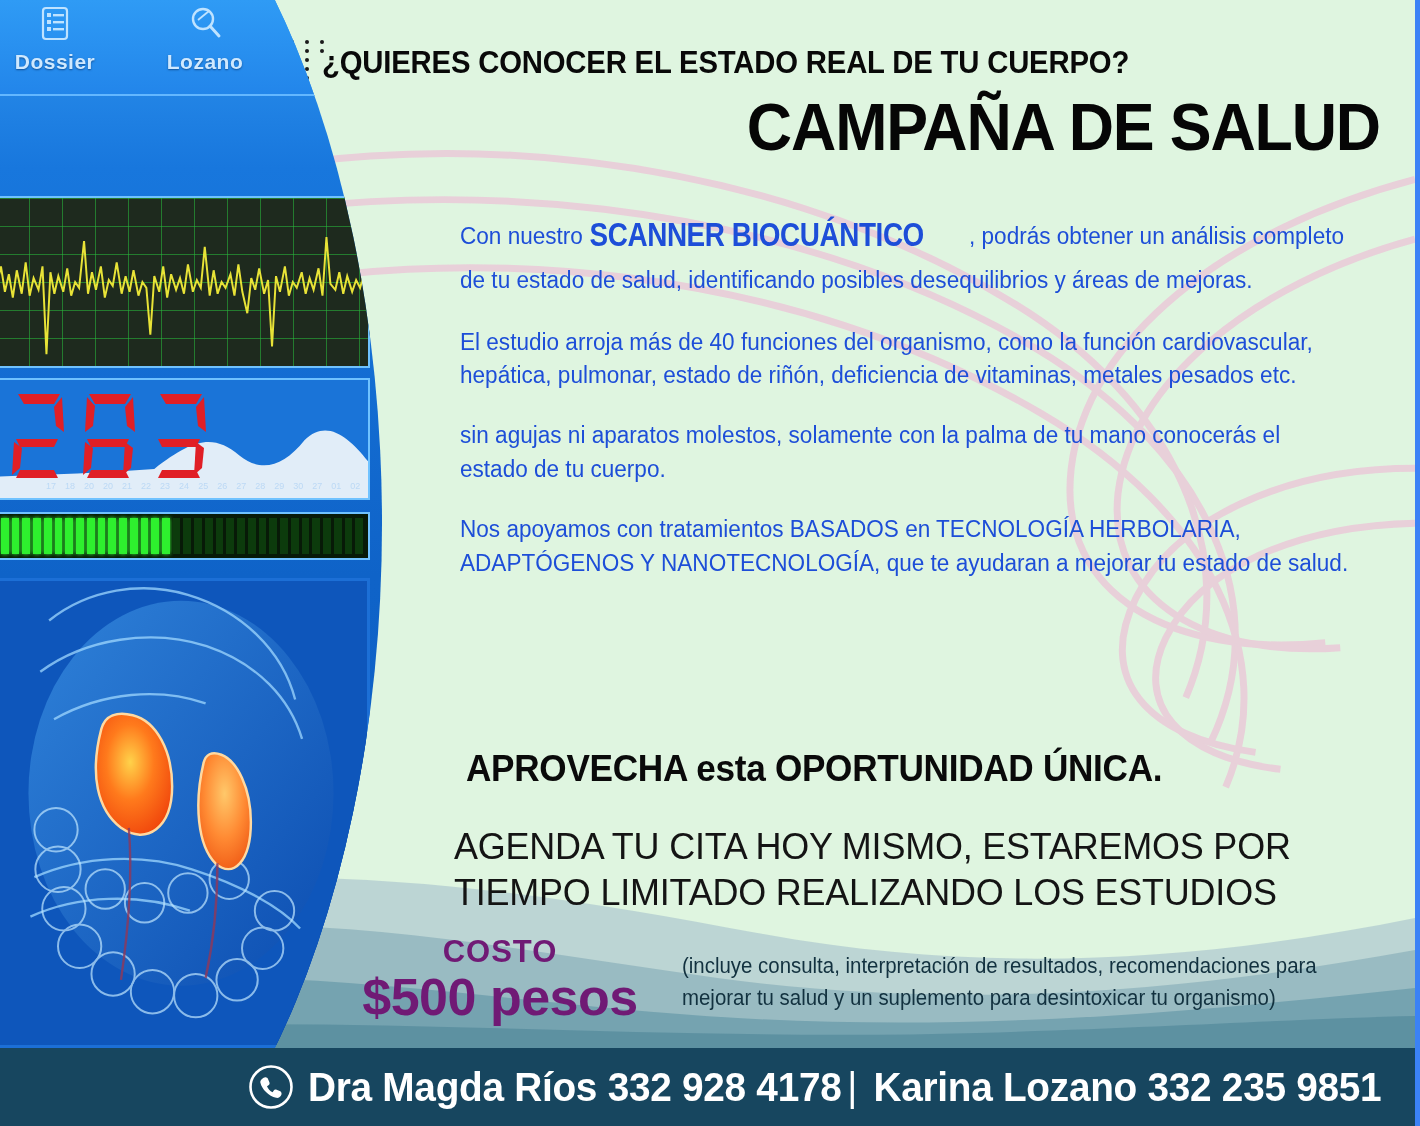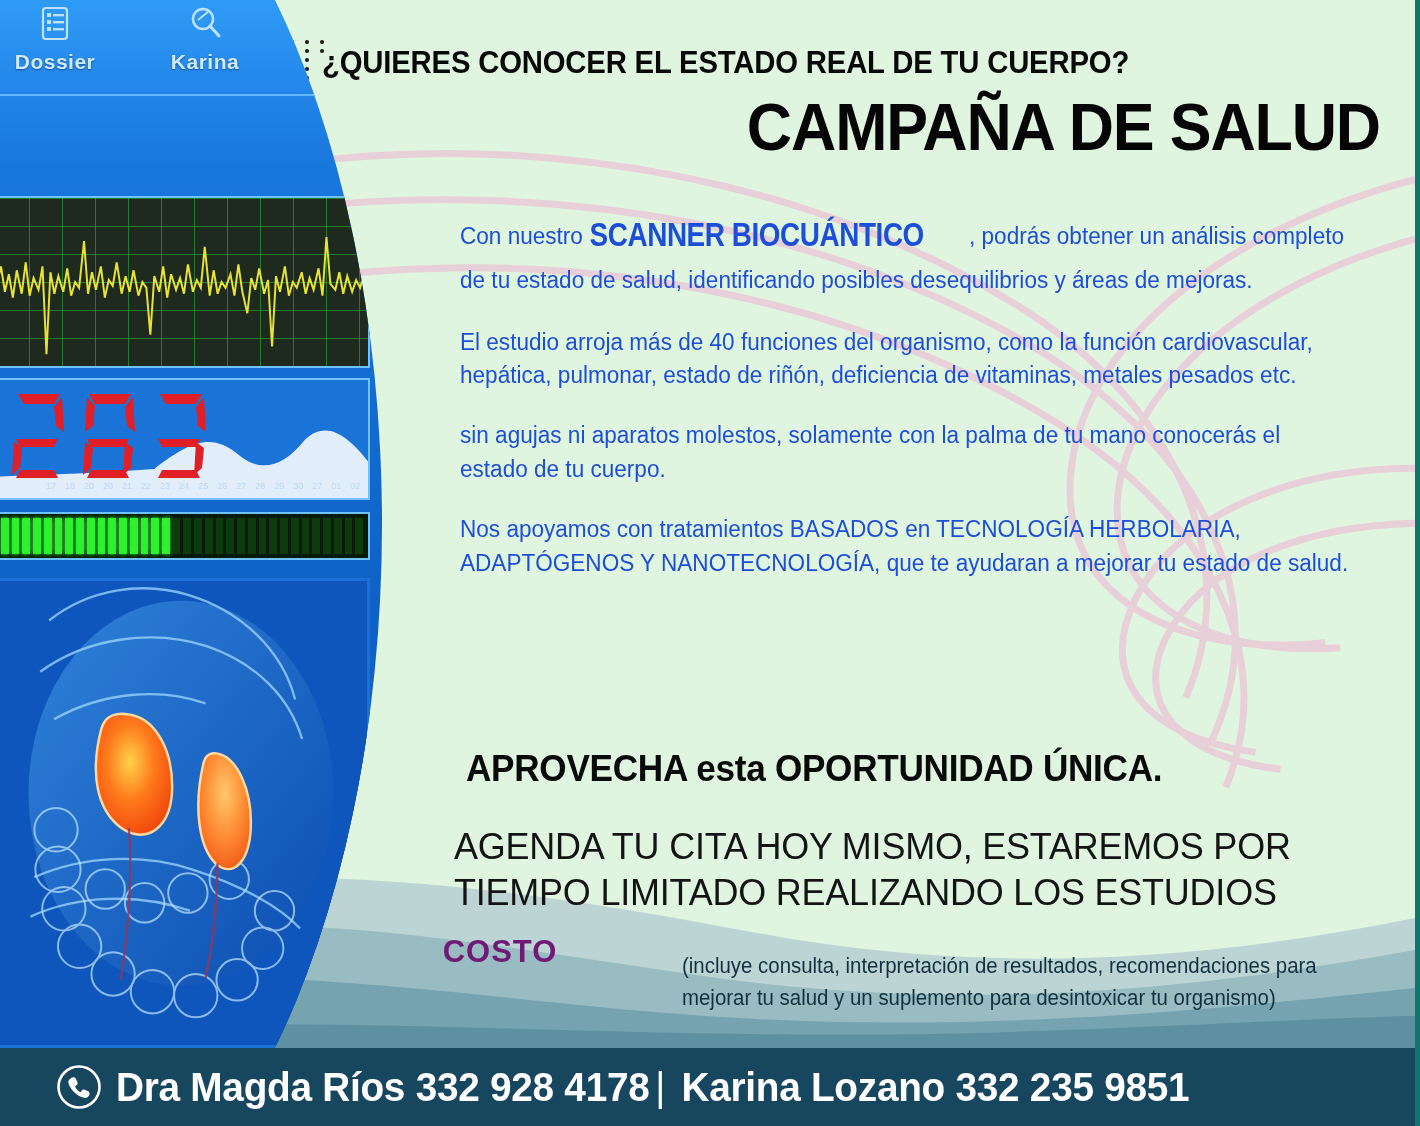--- a/index.html
+++ b/index.html
@@ -4,21 +4,21 @@
 <style>
   html,body{margin:0;padding:0;background:#fff;}
   body{font-family:"Liberation Sans",sans-serif;}
 
   #flyer{
     position:relative;
     width:1420px;height:1126px;
     overflow:hidden;
     background:#dff5e0;
     box-sizing:border-box;
-    border-right:5px solid #0f766e;
+    border-right:5px solid #3b82f6;
   }
 
   
   .swirls{position:absolute;inset:0;z-index:1;pointer-events:none;}
 
   
   .dotgrid{position:absolute;left:258px;top:38px;z-index:4;}
 
   
   .device{
@@ -105,21 +105,21 @@
   .costo-wrap{position:absolute;left:335px;top:936px;width:330px;text-align:center;color:#701a75;}
   .costo-label{font-size:31px;font-weight:800;letter-spacing:1px;line-height:1;}
   .costo-price{font-size:52px;font-weight:800;letter-spacing:-.5px;line-height:1.08;margin-top:2px;}
 
   .includes{position:absolute;left:682px;top:950px;width:712px;
      font-size:21.5px;line-height:1.5;color:#12313f;
      transform:scaleX(.95);transform-origin:left top;}
 
   
   .footer{position:absolute;left:0;bottom:0;width:100%;height:78px;
-     background:#17465f;z-index:9;display:flex;align-items:center;}
+     background:#17465f;z-index:9;display:flex;align-items:center;justify-content:flex-end;}
   .footer-inner{display:flex;align-items:center;gap:14px;margin-left:56px;}
   .phone-icon{flex:0 0 auto;width:46px;height:46px;}
   .footer-text{color:#fff;font-size:40px;font-weight:800;letter-spacing:-.3px;white-space:nowrap;
      transform:scaleX(.97);transform-origin:left center;}
   .footer-text .sep{font-weight:400;padding:0 6px;}
 </style>
 </head>
 <body>
 
 <div id="flyer">
@@ -190,21 +190,21 @@
         </svg>
         <span class="tb-label">Dossier</span>
       </div>
 
       <div class="tb-item b">
         <svg width="40" height="40" viewBox="0 0 40 40">
           <circle cx="18" cy="15" r="10" fill="none" stroke="#bfe3ff" stroke-width="2.4"></circle>
           <line x1="25" y1="22" x2="34" y2="32" stroke="#bfe3ff" stroke-width="3" stroke-linecap="round"></line>
           <line x1="13" y1="16" x2="24" y2="7" stroke="#bfe3ff" stroke-width="1.8"></line>
         </svg>
-        <span class="tb-label">Karina</span>
+        <span class="tb-label">Lozano</span>
       </div>
     </div>
 
     <div class="scope">
       <div class="grid"></div>
       <svg viewBox="0 0 376 172" preserveAspectRatio="none" style="position:absolute;inset:0;width:100%;height:100%;">
         <polyline fill="none" stroke="#e8e337" stroke-width="2" points="0,92 5,70 9,96 13,78 17,102 21,74 26,98 30,66 34,100 38,82 43,94 47,70 51,160 55,76 59,98 63,80 68,96 72,72 76,100 80,86 84,92 89,44 93,98 97,76 101,94 106,70 110,102 114,84 118,90 122,66 127,98 131,80 135,96 139,74 144,100 148,86 152,92 156,140 160,80 165,96 169,70 173,102 177,78 182,94 186,82 190,98 194,68 199,96 203,84 207,92 211,50 216,100 220,74 224,98 228,86 232,92 237,78 241,100 245,68 249,96 254,118 258,82 262,94 266,72 271,98 275,84 279,152 283,80 287,96 292,70 296,100 300,86 304,92 309,76 313,98 317,82 321,94 326,72 330,100 334,40 338,88 343,94 347,76 351,98 355,80 360,96 364,84 368,92 372,78 376,94"></polyline>
       </svg>
     </div>
 
@@ -367,20 +367,21 @@
       <p class="para">El estudio arroja más de 40 funciones del organismo, como la función cardiovascular, hepática, pulmonar, estado de riñón, deficiencia de vitaminas, metales pesados etc.</p>
       <p class="para">sin agujas ni aparatos molestos, solamente con la palma de tu mano conocerás el estado de tu cuerpo.</p>
       <p class="para">Nos apoyamos con tratamientos BASADOS en TECNOLOGÍA HERBOLARIA, ADAPTÓGENOS Y NANOTECNOLOGÍA, que te ayudaran a mejorar tu estado de salud.</p>
     </div>
 
     <div class="aprovecha">APROVECHA esta OPORTUNIDAD ÚNICA.</div>
     <div class="agenda">AGENDA TU CITA HOY MISMO, ESTAREMOS POR TIEMPO LIMITADO REALIZANDO LOS ESTUDIOS</div>
 
     <div class="costo-wrap">
       <div class="costo-label">COSTO</div>
+      <div class="costo-price">$500 pesos</div>
     </div>
 
     <div class="includes">(incluye consulta, interpretación de resultados, recomendaciones para mejorar tu salud y un suplemento para desintoxicar tu organismo)</div>
   </div>
 
   <div class="footer">
     <div class="footer-inner">
       <svg class="phone-icon" viewBox="0 0 46 46">
         <circle cx="23" cy="23" r="20.5" fill="none" stroke="#ffffff" stroke-width="2.6"></circle>
         <path d="M16.5,13.5 c1.6,-0.6 3,0.2 3.6,1.7 l1.3,3.1 c0.5,1.2 0.1,2.3 -0.9,3 l-1.5,1 c0.9,2.6 3,4.8 5.6,5.9 l1,-1.5 c0.7,-1 1.8,-1.4 3,-0.9 l3.1,1.3 c1.5,0.6 2.3,2 1.7,3.6 c-0.8,2.2 -3,3.6 -5.3,3.1 C20.8,32.2 13.8,25.2 12.4,18.8 C11.9,16.5 14.3,14.3 16.5,13.5 Z" fill="#ffffff"></path>

